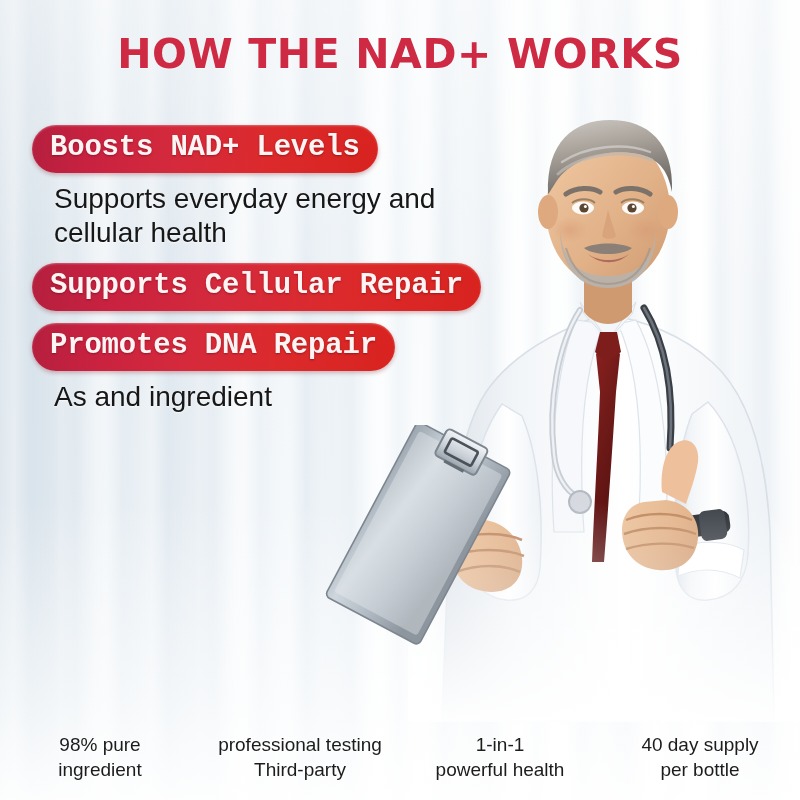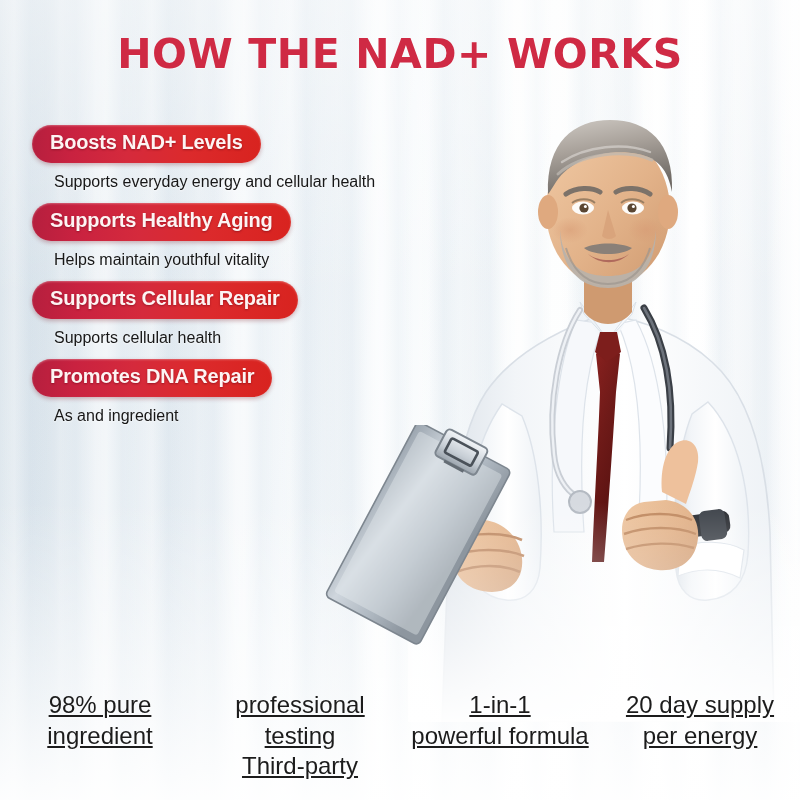--- a/index.html
+++ b/index.html
@@ -92,64 +92,63 @@
     width: 430px;
     z-index: 28;
   }
   .benefit { margin-bottom: 12px; }
 
   .pill {
     display: inline-block;
     padding: 6px 18px 8px 18px;
     border-radius: 26px;
     color: #fdf4f3;
-    font-family: Liberation Sans, sans-serif;
+    font-family: Liberation Mono, monospace;
     font-weight: 700;
-    font-size: 20px;
+    font-size: 29px;
     letter-spacing: -0.2px;
     line-height: 1.18;
     white-space: nowrap;
     background: linear-gradient(95deg,
         #b51f3e 0%,
         #c92240 18%,
         #d52a3c 42%,
         #dc2a2c 68%,
         #d8231f 100%);
     box-shadow: 0 2px 4px rgba(120,20,30,.30),
                 inset 0 1px 2px rgba(255,255,255,.28);
     text-shadow: 0 1px 2px rgba(110,10,25,.55);
   }
 
   .desc {
     margin: 9px 0 0 22px;
-    font-size: 16px;
+    font-size: 28px;
     line-height: 1.22;
     color: #171717;
     font-family: "Liberation Sans", sans-serif;
     text-shadow: 0 1px 2px rgba(255,255,255,.75);
     max-width: 400px;
   }
 
   
   .features {
     position: absolute;
     left: 0; bottom: 18px;
     width: 800px;
     display: flex;
     z-index: 30;
   }
   .feature {
     flex: 1;
     text-align: center;
-    font-size: 24px;
+    font-size: 19px;
     line-height: 1.28;
     color: #1c1c1c;
     font-family: "Liberation Sans", sans-serif;
     text-shadow: 0 1px 2px rgba(255,255,255,.8);
-    text-decoration: underline;
   }
   .feature span { display: block; }
 
   
   .doctor {
     position: absolute;
     right: -8px;
     top: 62px;
     width: 400px;
     height: 660px;
@@ -337,28 +336,23 @@
 
   <h1 class="title">HOW THE NAD+ WORKS</h1>
 
   <div class="benefits">
 
     <div class="benefit">
       <div class="pill">Boosts NAD+ Levels</div>
       <p class="desc">Supports everyday energy and cellular health</p>
     </div>
 
-    <div class="benefit">
-      <div class="pill">Supports Healthy Aging</div>
-      <p class="desc">Helps maintain youthful vitality</p>
-    </div>
 
     <div class="benefit">
       <div class="pill">Supports Cellular Repair</div>
-      <p class="desc">Supports cellular health</p>
     </div>
 
     <div class="benefit">
       <div class="pill">Promotes DNA Repair</div>
       <p class="desc">As and ingredient</p>
     </div>
 
   </div>
 
   <div class="features">
@@ -368,23 +362,23 @@
       <span>ingredient</span>
     </div>
 
     <div class="feature">
       <span>professional testing</span>
       <span>Third-party</span>
     </div>
 
     <div class="feature">
       <span>1-in-1</span>
-      <span>powerful formula</span>
+      <span>powerful health</span>
     </div>
 
     <div class="feature">
-      <span>20 day supply</span>
-      <span>per energy</span>
+      <span>40 day supply</span>
+      <span>per bottle</span>
     </div>
 
   </div>
 
 </div>
 
 </body></html>

